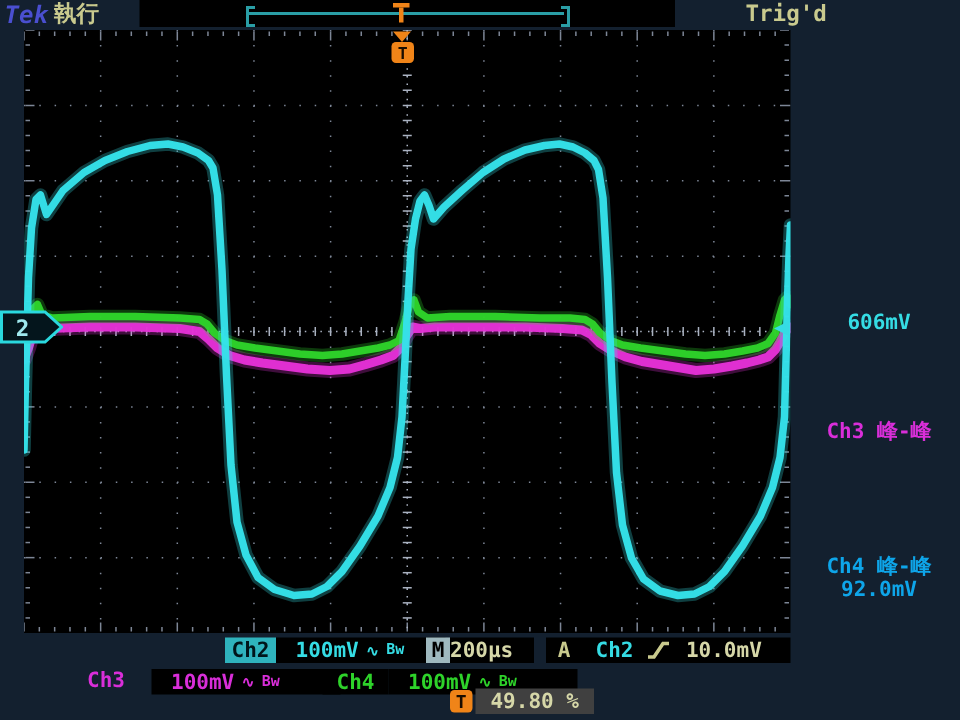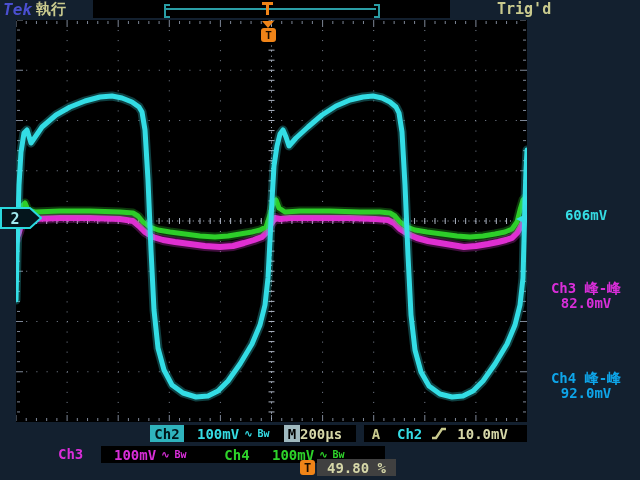--- a/index.html
+++ b/index.html
@@ -377,21 +377,20 @@
   <svg id="ch2-marker" class="abs" width="42" height="26" viewBox="0 0 42 26">
     <polygon points="1,3 30,3 41,13 30,23 1,23" fill="#04151c" stroke="#2ad8de" stroke-width="2"></polygon>
     <text x="15" y="19" text-anchor="middle" font-size="15" font-weight="bold" fill="#9fe8ee" font-family="DejaVu Sans Mono, monospace">2</text>
   </svg>
 
   <div class="abs meas" style="top: 208px; color: rgb(53, 220, 228);">
     <div>606mV</div>
   </div>
   <div class="abs meas" style="top: 281px; color: rgb(217, 46, 217);">
     <div>Ch3 峰-峰</div>
-    <div>82.0mV</div>
   </div>
   <div class="abs meas" style="top: 371px; color: #0ea5e9;">
     <div>Ch4 峰-峰</div>
     <div>92.0mV</div>
   </div>
 
   <div id="ch2-chip" class="abs chip">Ch2</div>
   <div id="ch2-box" class="abs rbox">
     <span>100mV</span>
     <span class="icons">∿</span>

